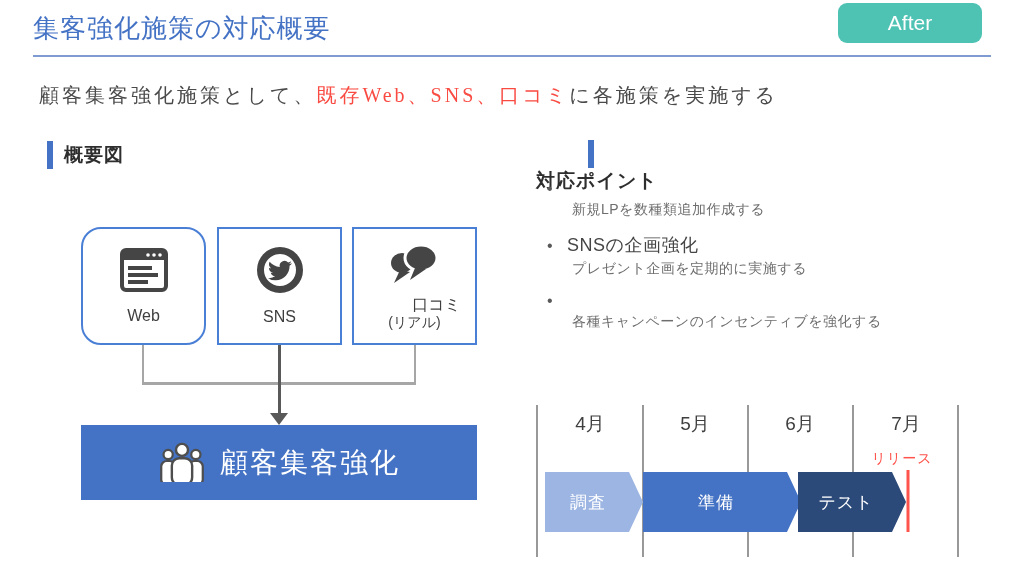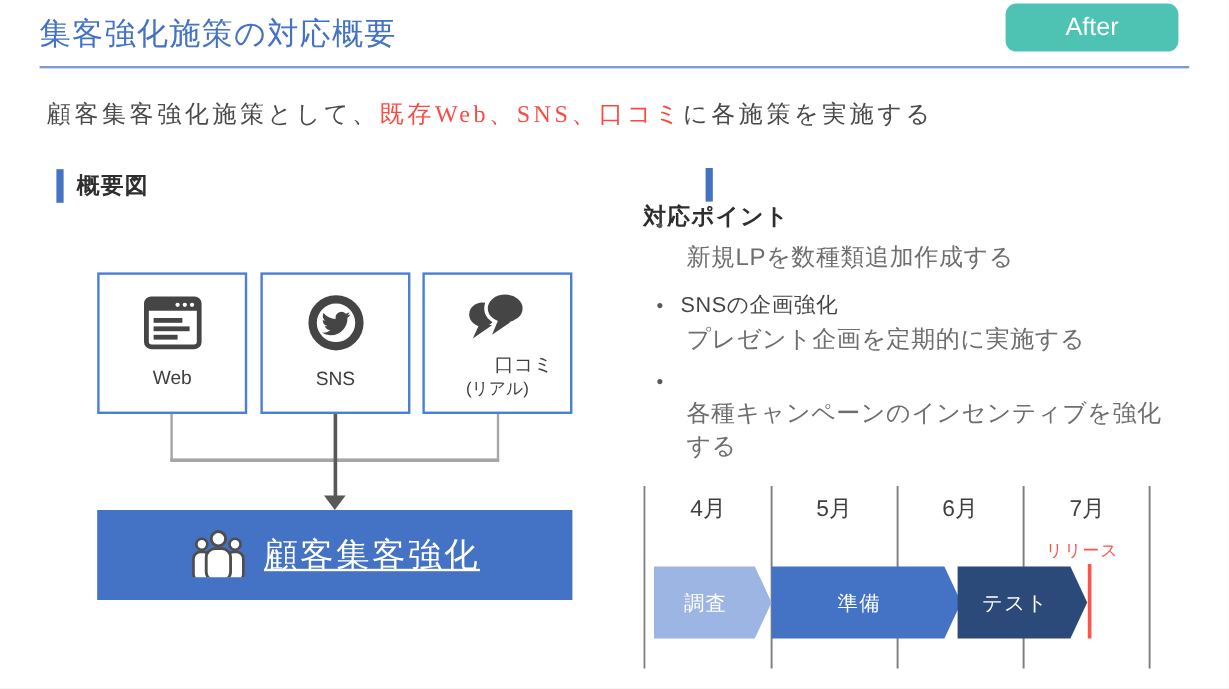--- a/index.html
+++ b/index.html
@@ -45,28 +45,28 @@
   #conn-arrowhead{
     width:0;height:0;border-left:9px solid transparent;border-right:9px solid transparent;
     border-top:12px solid #595959;
   }
 
   
   #goal-box{
     left:81px;top:425px;width:396px;height:75px;background:#4472C4;
     display:flex;align-items:center;justify-content:center;gap:14px;
   }
-  #goal-box .label{color:#ffffff;font-size:28px;letter-spacing:2px;text-decoration:underline;}
+  #goal-box .label{color:#ffffff;font-size:28px;letter-spacing:2px;}
 
   
   #points-list{left:547px;top:180px;width:440px;}
   .point-item{margin-bottom:14px;}
   .point-item .main{display:flex;align-items:baseline;font-size:18px;color:#454545;letter-spacing:0.5px;}
   .point-item .bullet{color:#595959;margin-right:14px;font-size:16px;}
-  .point-item .detail{font-size:20px;color:#6E6E6E;margin:3px 0 0 25px;letter-spacing:0.5px;}
+  .point-item .detail{font-size:14px;color:#6E6E6E;margin:3px 0 0 25px;letter-spacing:0.5px;}
 
   
   #schedule-chart{left:536px;top:404px;}
   #schedule-chart text{font-family:"Liberation Sans","DejaVu Sans",sans-serif;}
   .month-label{font-size:19px;fill:#3F3F3F;}
   .phase-label{font-size:17px;fill:#ffffff;letter-spacing:1px;}
   .milestone-label{font-size:14px;letter-spacing:1px;}
 </style>
 </head>
 <body>
@@ -79,21 +79,21 @@
   </div>
   <div id="title-underline" class="abs"></div>
 
   <div id="subtitle" class="abs"><span>顧客集客強化施策として、</span><span class="hl">既存Web、SNS、口コミ</span><span>に各施策を実施する</span></div>
 
   <div class="abs section-head" style="left:47px;top:141px;">
     <div class="bar"></div>
     <div class="txt">概要図</div>
   </div>
 
-  <div class="abs channel-box" style="left:81px;">
+  <div class="abs channel-box" style="left:81px;border-radius:20px;">
     <span>
       <svg width="50" height="46" viewBox="0 0 50 46">
         <rect x="3" y="3" width="44" height="40" rx="4" fill="#ffffff" stroke="#454545" stroke-width="4"></rect>
         <path d="M3 13 L47 13 L47 7 A4 4 0 0 0 43 3 L7 3 A4 4 0 0 0 3 7 Z" fill="#454545"></path>
         <circle cx="29" cy="8" r="1.8" fill="#ffffff"></circle>
         <circle cx="35" cy="8" r="1.8" fill="#ffffff"></circle>
         <circle cx="41" cy="8" r="1.8" fill="#ffffff"></circle>
         <rect x="9" y="19" width="24" height="4" fill="#454545"></rect>
         <rect x="9" y="26" width="30" height="4" fill="#454545"></rect>
         <rect x="9" y="33" width="20" height="4" fill="#454545"></rect>

